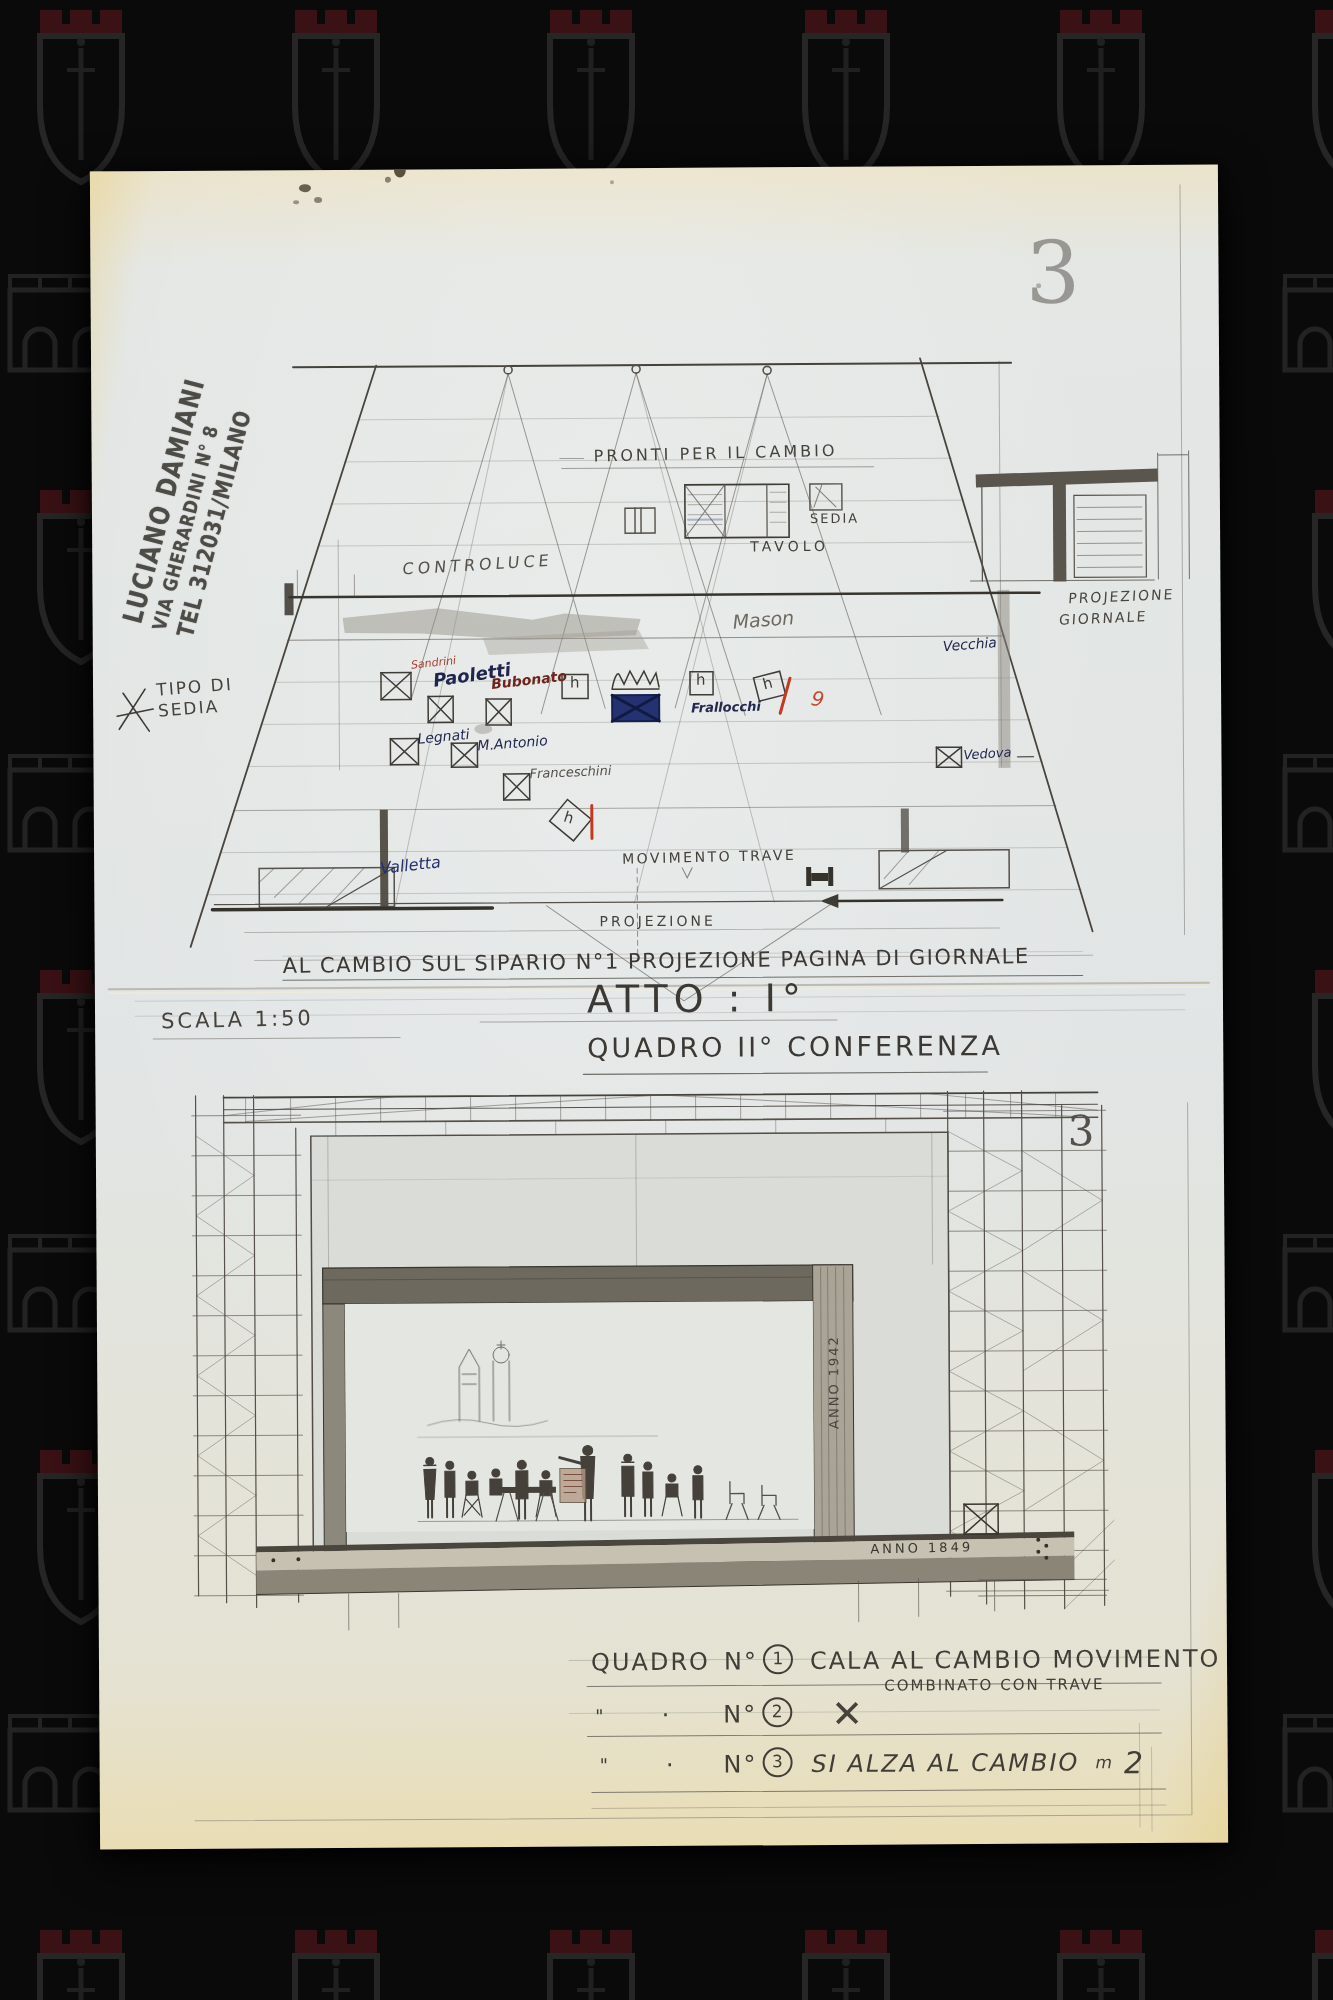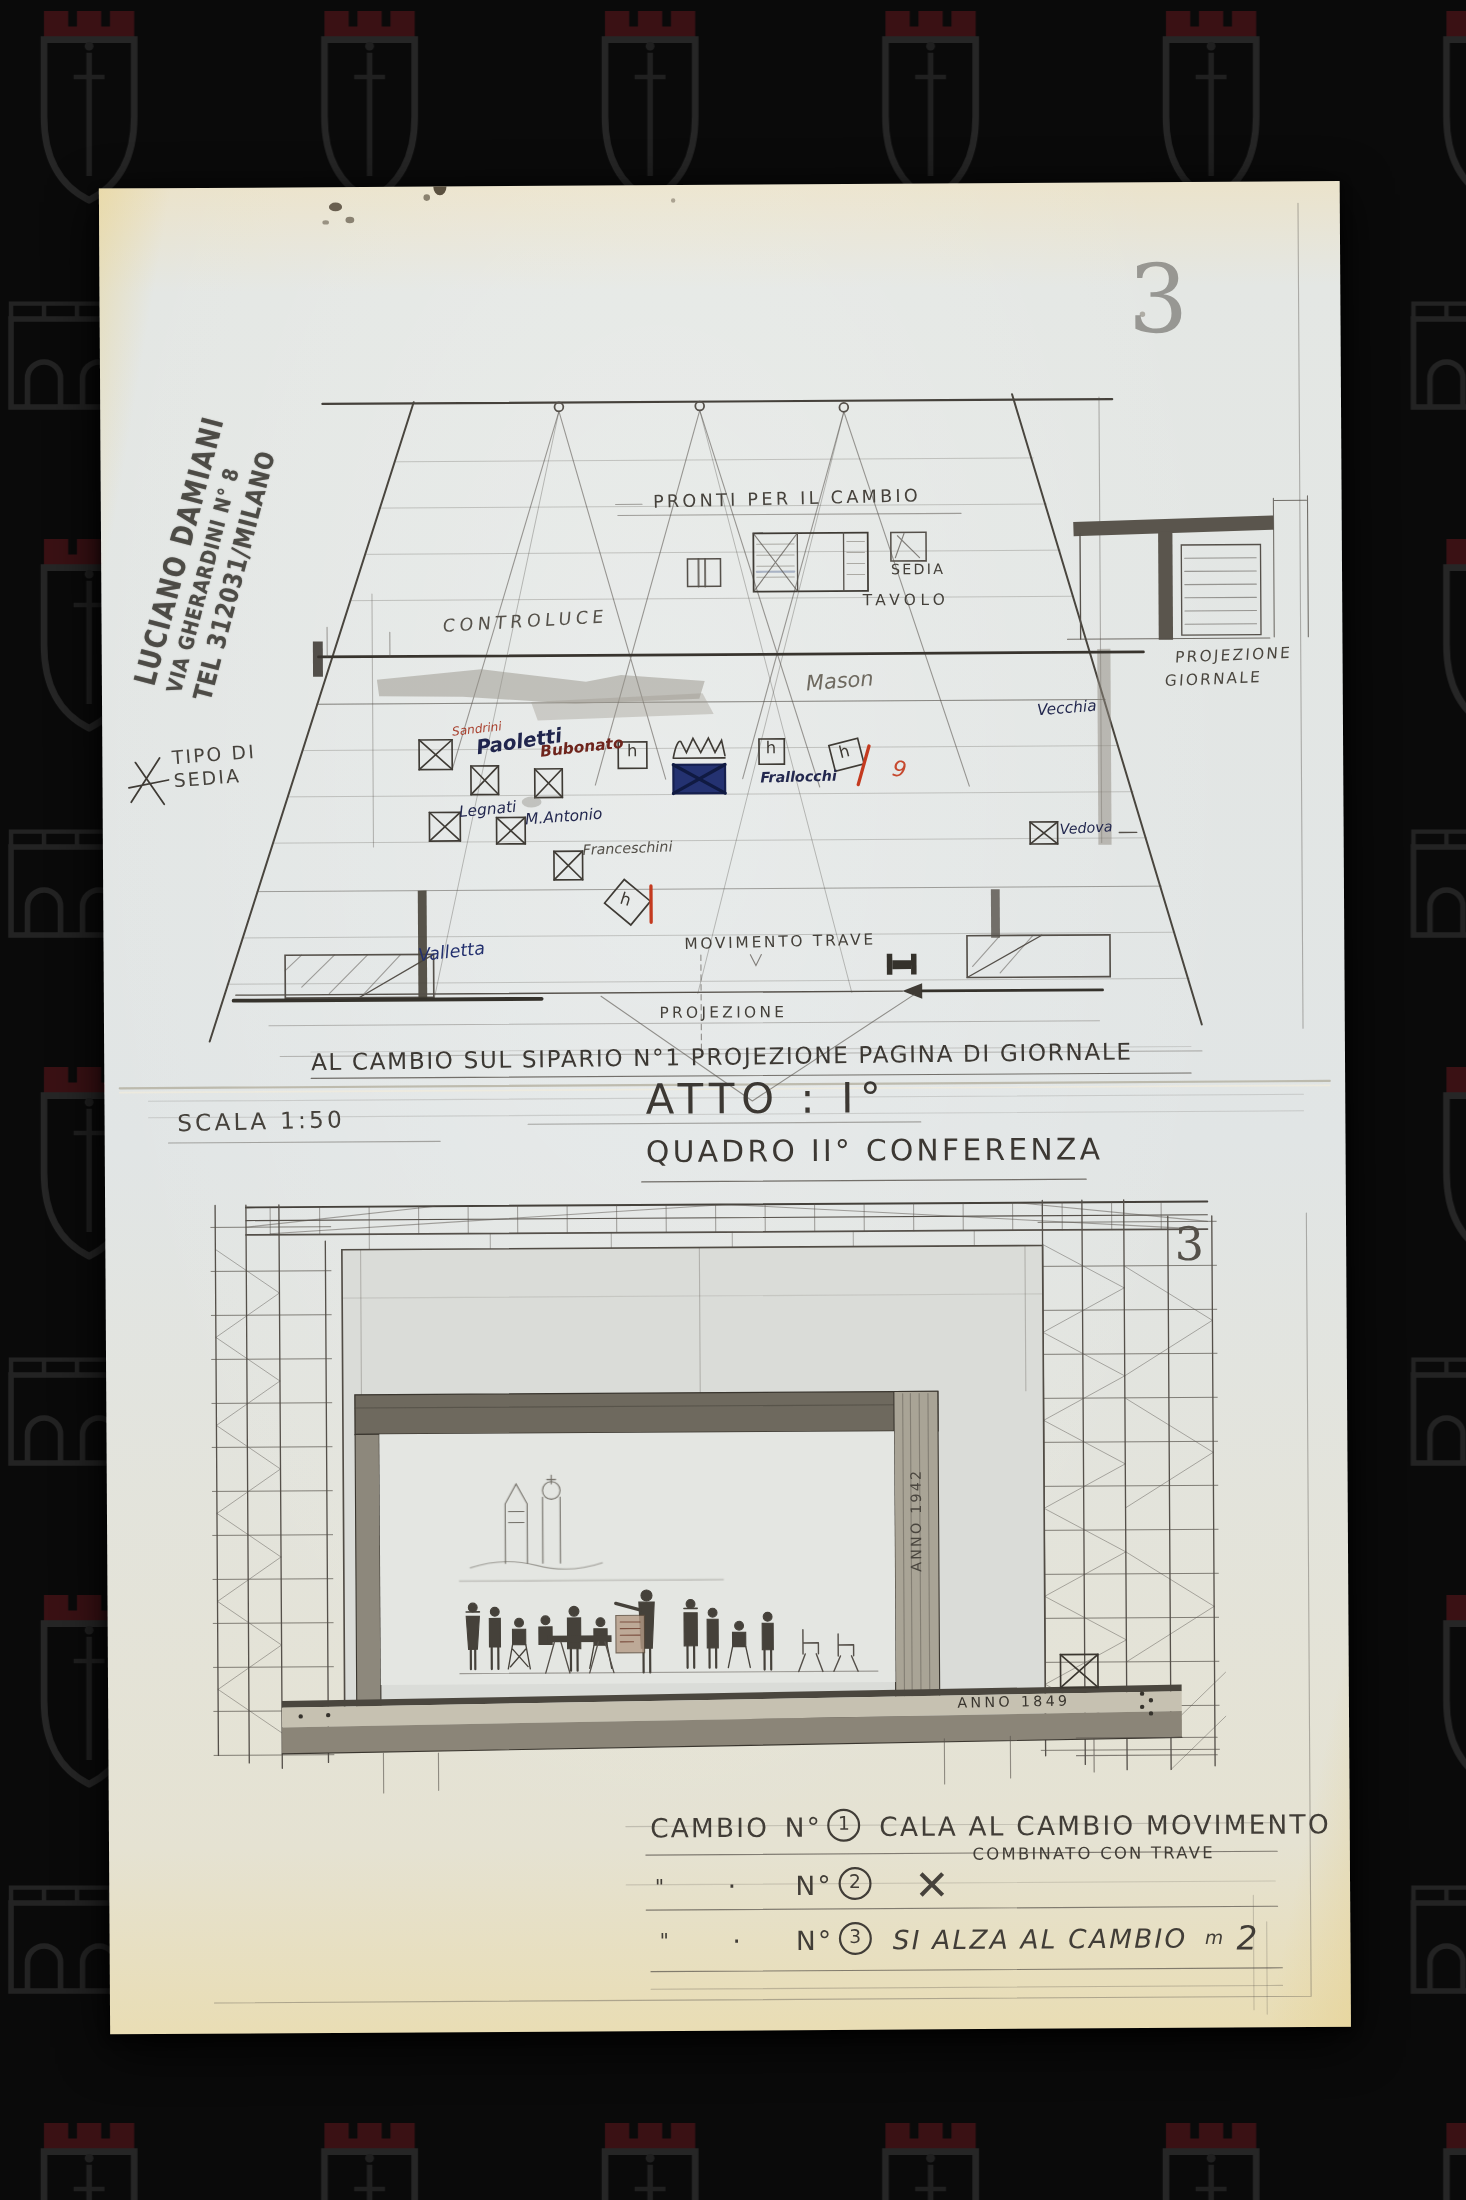--- a/index.html
+++ b/index.html
@@ -304,21 +304,21 @@
     <div class="t" style="left:935px;top:62px;font-size:86px;font-family:'DejaVu Serif',serif;color:#85847f;opacity:0.8;">3</div>
 
     <div class="t" style="left:26px;top:448px;transform:rotate(-75deg);transform-origin:0 0;color:rgba(58,55,50,0.78);text-shadow:0 0 1.2px rgba(58,55,50,0.5);">
       <div style="font-size:27px;font-weight:bold;letter-spacing:2px;transform:scaleX(0.82);transform-origin:0 0;">LUCIANO DAMIANI</div>
       <div style="font-size:19px;font-weight:bold;letter-spacing:1px;transform:scaleX(0.85);transform-origin:0 0;margin-top:4px;">VIA GHERARDINI N° 8</div>
       <div style="font-size:23px;font-weight:bold;letter-spacing:1px;transform:scaleX(0.84);transform-origin:0 0;margin-top:4px;">TEL 312031/MILANO</div>
     </div>
 
     <div class="t hp" style="left:502px;top:278px;font-size:16px;letter-spacing:3px;transform:rotate(-1deg);color:#46423c;">PRONTI PER IL CAMBIO</div>
     <div class="t hp" style="left:310px;top:388px;font-size:16px;letter-spacing:4px;transform:rotate(-3deg) skewX(-8deg);color:#55514a;">CONTROLUCE</div>
-    <div class="t hp" style="left:658px;top:372px;font-size:14px;letter-spacing:4px;margin-left:34px;">TAVOLO</div>
+    <div class="t hp" style="left:658px;top:372px;font-size:14px;letter-spacing:4px;">TAVOLO</div>
     <div class="t hp" style="left:718px;top:345px;font-size:13px;letter-spacing:2px;">SEDIA</div>
     <div class="t hp" style="left:975px;top:424px;font-size:14px;letter-spacing:2px;transform:rotate(-2deg) skewX(-6deg);color:#4a463f;">
       <div>PROJEZIONE</div>
       <div style="margin-top:6px;margin-left:-8px;">GIORNALE</div>
     </div>
     <div class="t hp" style="left:64px;top:508px;font-size:17px;letter-spacing:2px;transform:rotate(-4deg);color:#46423c;">
       <div>TIPO DI</div>
       <div style="margin-top:3px;">SEDIA</div>
     </div>
     <div class="t hp" style="left:528px;top:682px;font-size:14px;letter-spacing:2.5px;transform:rotate(-1deg);">MOVIMENTO TRAVE</div>
@@ -345,21 +345,21 @@
     <div class="t hp" style="left:188px;top:782px;font-size:21px;letter-spacing:1.5px;transform:rotate(-0.4deg);color:#3c3833;">AL CAMBIO SUL SIPARIO N°1 PROJEZIONE PAGINA DI GIORNALE</div>
     <div class="t hp" style="left:492px;top:812px;font-size:38px;letter-spacing:6px;color:#3c3833;">ATTO : I°</div>
     <div class="t hp" style="left:492px;top:866px;font-size:27px;letter-spacing:3px;color:#3c3833;">QUADRO II° CONFERENZA</div>
     <div class="t hp" style="left:66px;top:838px;font-size:21px;letter-spacing:3px;transform:rotate(-1deg);color:#46423c;">SCALA 1:50</div>
 
     <div class="t hp" style="left:730px;top:1262px;font-size:13px;letter-spacing:2px;transform:rotate(-90deg);transform-origin:0 0;color:#4a463f;">ANNO 1942</div>
     <div class="t hp" style="left:772px;top:1375px;font-size:13px;letter-spacing:3px;transform:rotate(-0.8deg);color:#3a362f;">ANNO 1849</div>
     <div class="t" style="left:972px;top:944px;font-size:42px;font-family:'DejaVu Serif',serif;color:#55514a;">3</div>
 
     <div class="t noterow" style="left:492px;top:1480px;font-size:24px;letter-spacing:2px;">
-      <span>CAMBIO</span>
+      <span>QUADRO</span>
       <span style="margin-left:14px;">N°</span>
       <span class="circ">1</span>
       <span style="margin-left:12px;">CALA AL CAMBIO MOVIMENTO</span>
     </div>
     <div class="t hp" style="left:785px;top:1512px;font-size:15px;color:#413d37;">COMBINATO CON TRAVE</div>
     <div class="t noterow" style="left:496px;top:1528px;font-size:24px;letter-spacing:2px;">
       <span style="font-size:18px;">"</span>
       <span style="margin-left:56px;">·</span>
       <span style="margin-left:52px;">N°</span>
       <span class="circ">2</span>

